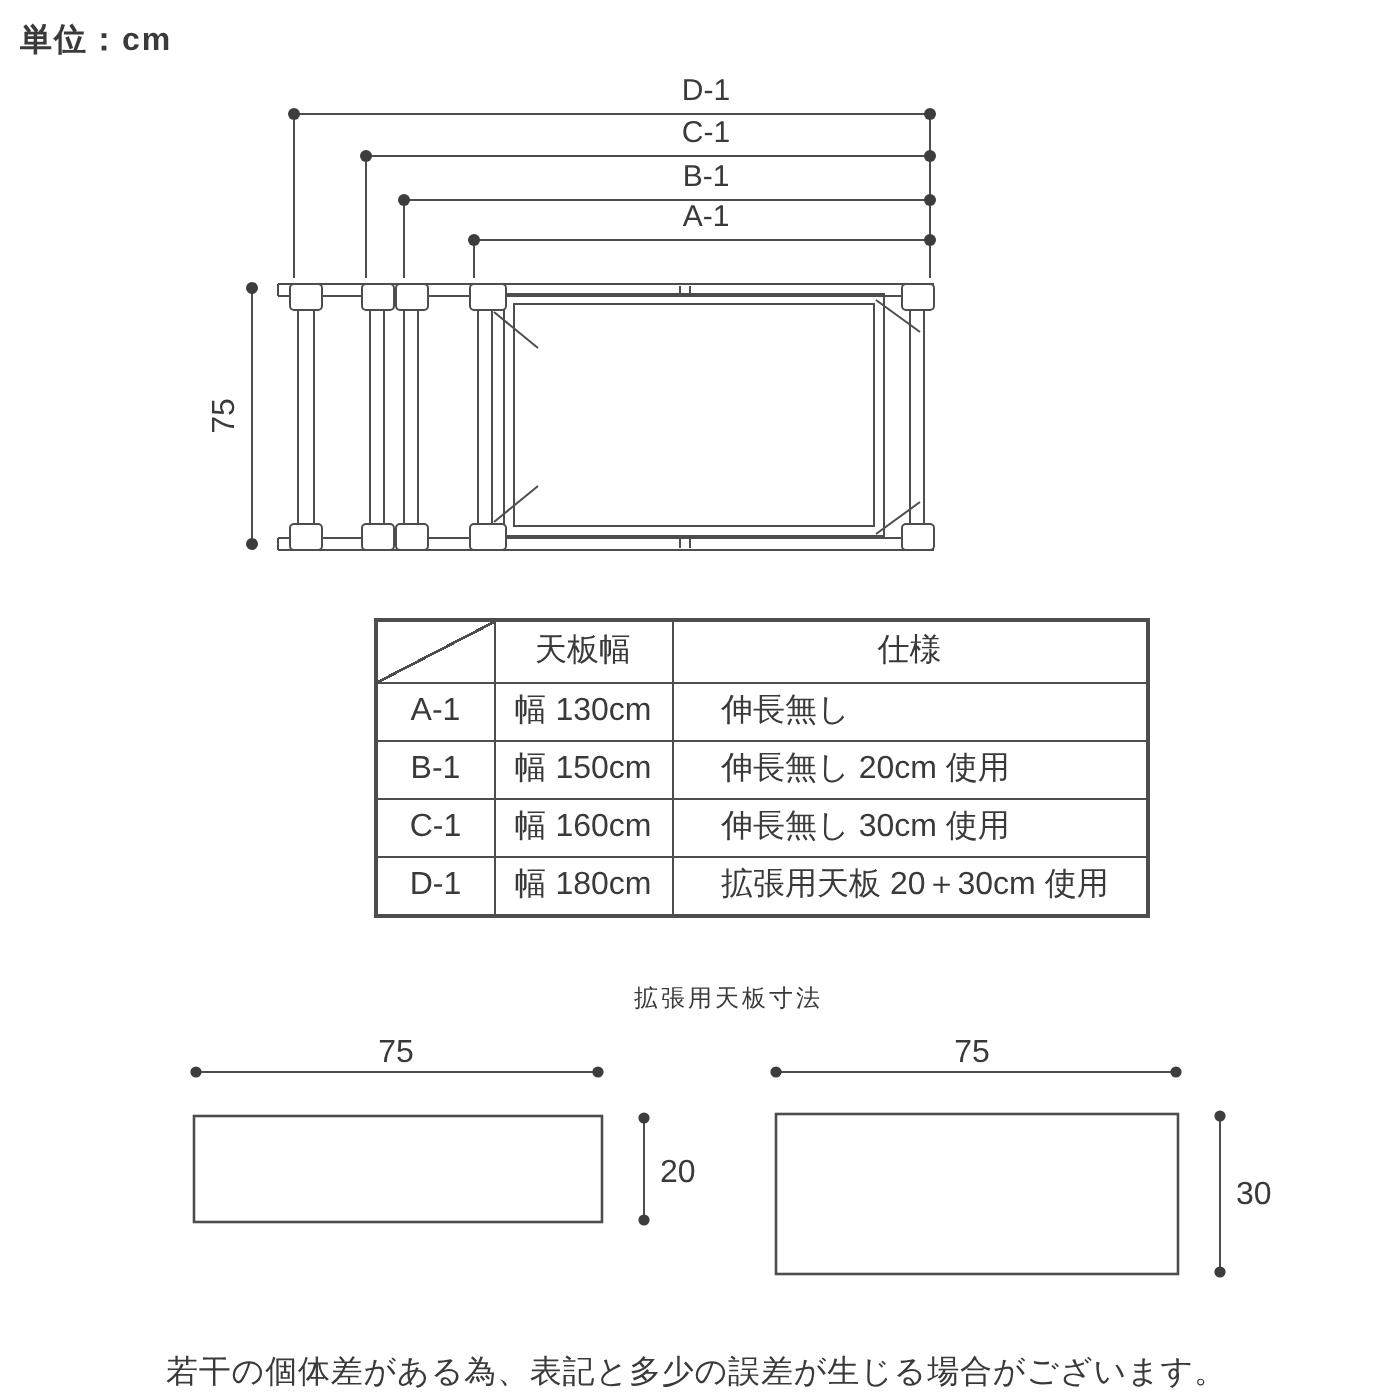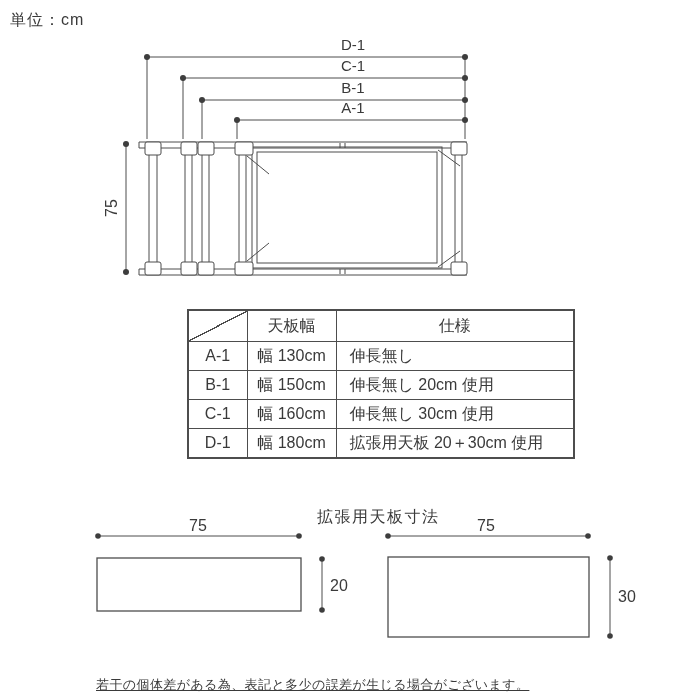--- a/index.html
+++ b/index.html
@@ -2,21 +2,21 @@
 <html><head>
 <meta charset="utf-8">
 <style>
   html,body{margin:0;padding:0;}
   body{
     width:700px;height:700px;background:#ffffff;position:relative;overflow:hidden;
     font-family:"Liberation Sans","DejaVu Sans",sans-serif;color:#3a3a3a;
   }
   .abs{position:absolute;}
   #unit-label{
-    left:10px;top:10px;font-size:16px;font-weight:400;letter-spacing:1px;
+    left:10px;top:10px;font-size:16px;font-weight:700;letter-spacing:1px;
   }
   svg{position:absolute;left:0;}
   svg text{fill:#3a3a3a;font-family:"Liberation Sans","DejaVu Sans",sans-serif;}
   .dimtext{font-size:15px;}
   .bigdim{font-size:16px;}
 
   
   #spec-table{
     position:absolute;left:187px;top:309px;width:386px;
     border-collapse:collapse;table-layout:fixed;
@@ -29,27 +29,27 @@
   #spec-table{border:2px solid #4d4d4d;}
   #spec-table thead th{height:30px;line-height:30px;}
   #spec-table .corner{
     background:linear-gradient(to bottom right,
       transparent calc(50% - 0.7px), #4d4d4d calc(50% - 0.7px),
       #4d4d4d calc(50% + 0.7px), transparent calc(50% + 0.7px));
   }
   #spec-table col.c1{width:59px;}
   #spec-table col.c2{width:89px;}
   #spec-table col.c3{width:238px;}
-  #spec-table td.spec{text-align:left;padding-left:13px;}
+  #spec-table td.spec{text-align:left;padding-left:24px;}
 
   #ext-title{
-    left:317px;top:507px;font-size:16px;letter-spacing:1.5px;
+    left:317px;top:491px;font-size:12px;letter-spacing:1.5px;
   }
   #note{
-    left:96px;top:676px;font-size:13px;letter-spacing:0.4px;white-space:nowrap;text-decoration:underline;
+    left:83px;top:676px;font-size:16px;letter-spacing:0.4px;white-space:nowrap;
   }
 </style>
 </head>
 <body>
 
 <div id="unit-label" class="abs">単位：cm</div>
 
 <svg style="top:0" width="700" height="300" viewBox="0 0 700 300">
   <g stroke="#4d4d4d" stroke-width="1" fill="none">
 

